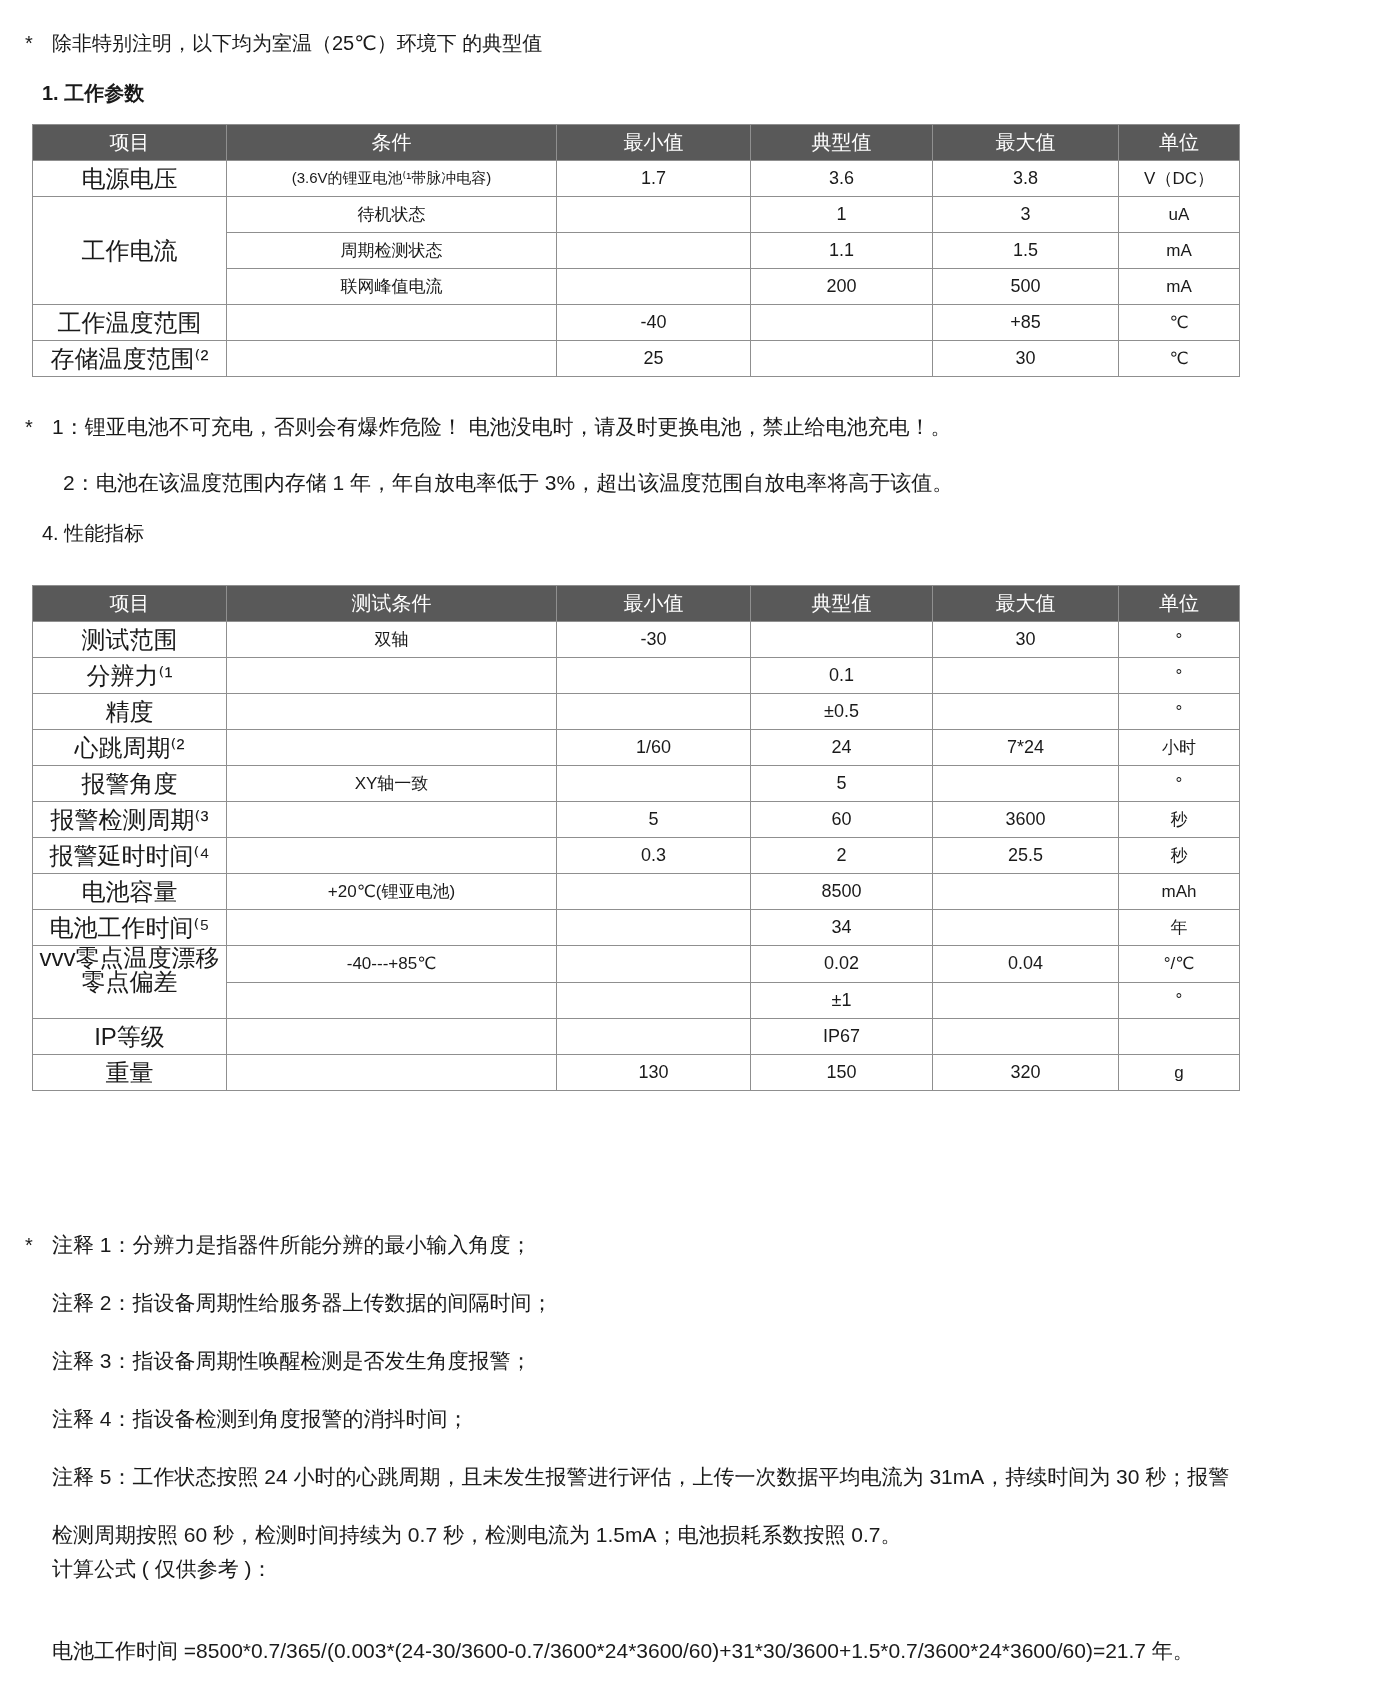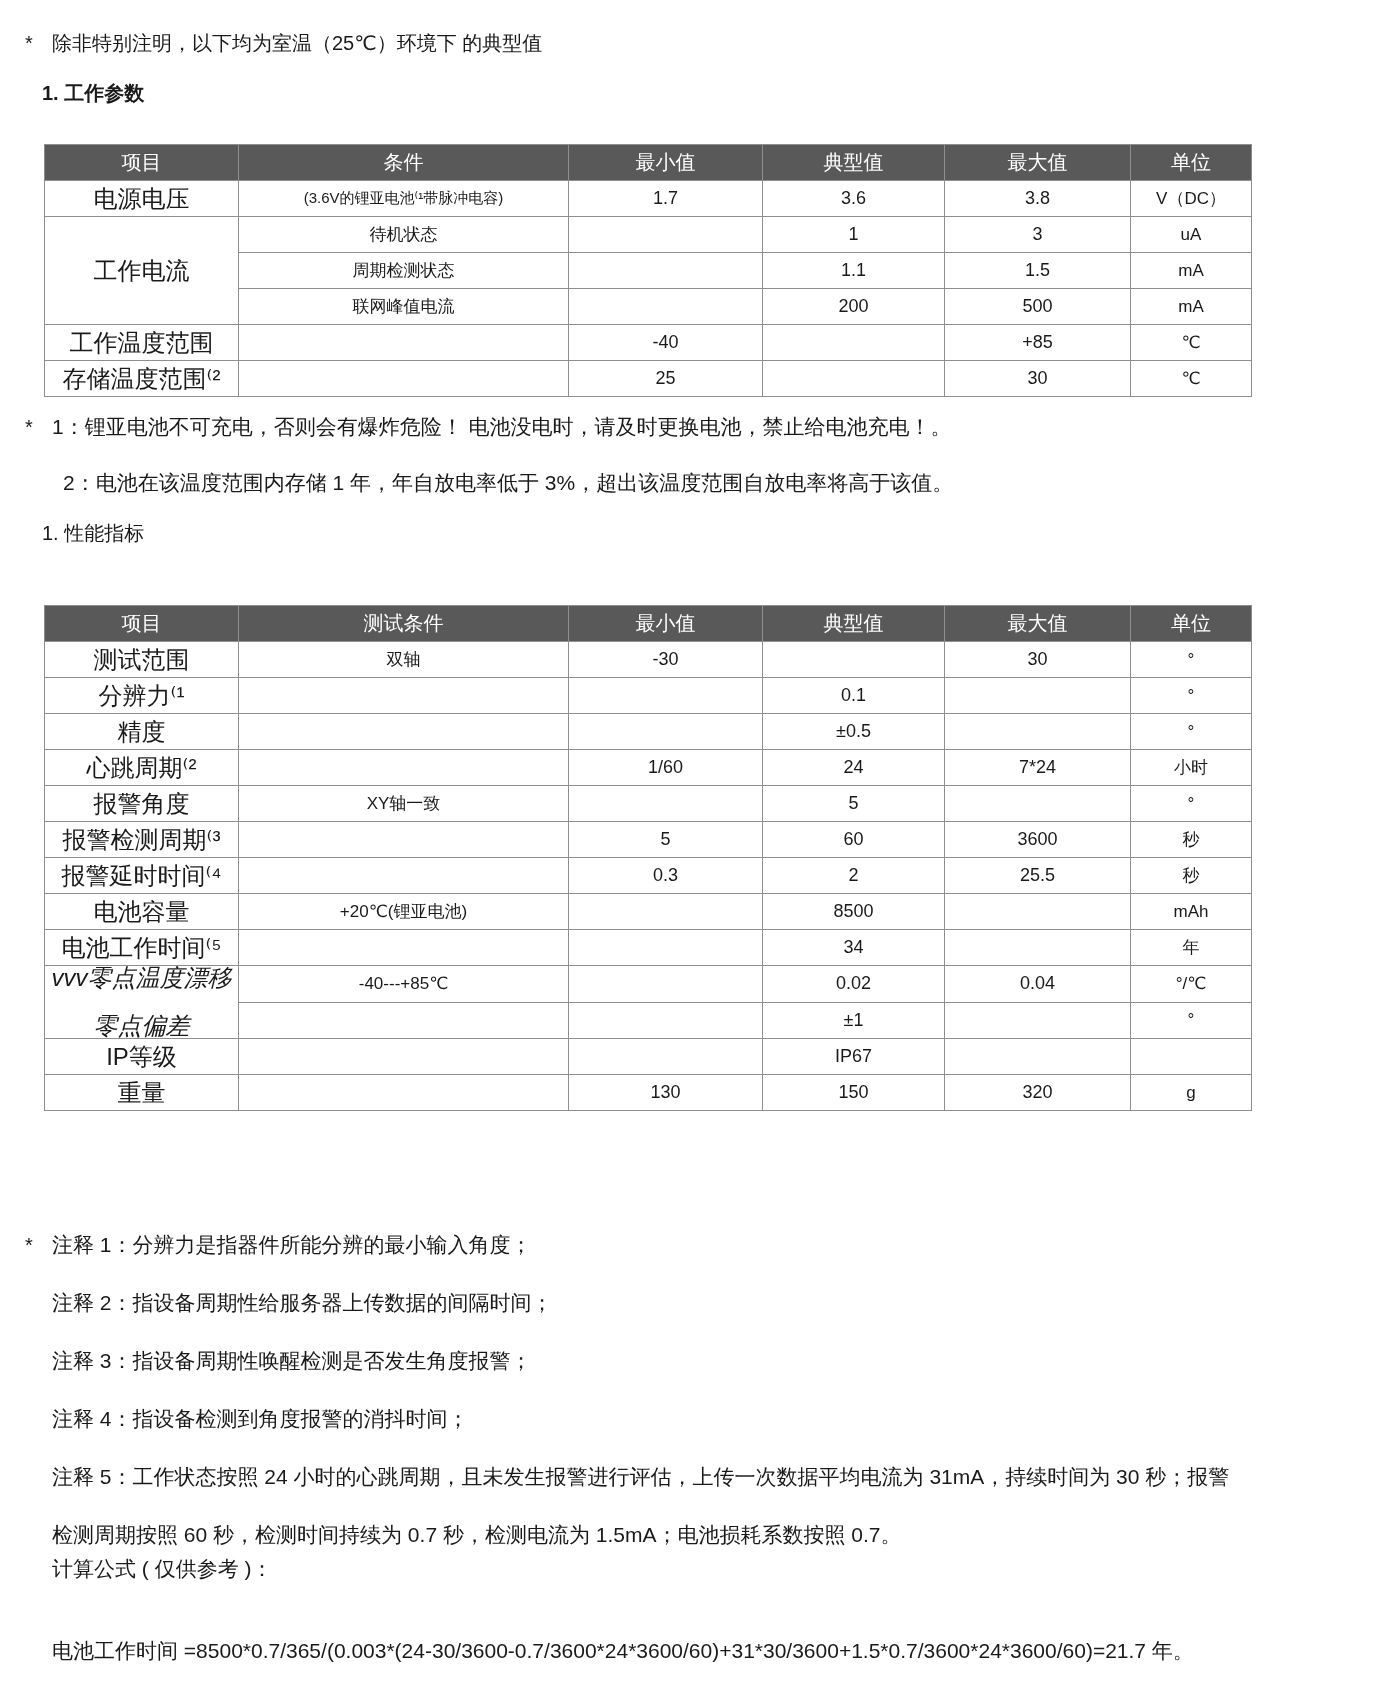--- a/index.html
+++ b/index.html
@@ -7,36 +7,36 @@
     width:1400px;height:1691px;position:relative;background:#ffffff;
     color:#1a1a1a;font-family:"Liberation Sans","DejaVu Sans",sans-serif;
     overflow:hidden;
   }
   .note-row{position:absolute;left:25px;display:flex;align-items:flex-start;
             font-size:21px;line-height:26px;white-space:nowrap;}
   .note-marker{width:27px;flex:none;font-size:20px;}
   .sec-title{position:absolute;left:42px;font-size:20px;font-weight:400;}
   .top-note{top:30px;font-size:20px;}
 
-  table.spec-table{position:absolute;left:44px;border-collapse:collapse;
-                   table-layout:fixed;background:#fff;margin-top:20px;}
+  table.spec-table{position:absolute;left:32px;border-collapse:collapse;
+                   table-layout:fixed;background:#fff;}
   .spec-table th,.spec-table td{
     border:1px solid #8f8f8f;height:35px;padding:0 3px;
     text-align:center;vertical-align:middle;overflow:hidden;white-space:nowrap;
   }
   .spec-table thead th{background:#595959;color:#ffffff;font-size:20px;font-weight:400;}
   .c1{width:194px;} .c2{width:330px;} .c3{width:194px;}
   .c4{width:182px;} .c5{width:186px;} .c6{width:121px;}
   .cell-item{font-size:24px;}
   .cell-cond{font-size:17px;}
   .cell-cond.small{font-size:15px;}
   .cell-val{font-size:18px;}
   .cell-unit{font-size:17px;}
   td.merged{padding:0;}
-  .merged-inner{display:flex;flex-direction:column;height:72px;justify-content:space-between;font-style:italic;}
+  .merged-inner{display:flex;flex-direction:column;height:72px;justify-content:flex-start;}
   .merged-inner span{display:block;line-height:1;}
 </style>
 </head>
 <body>
 
 <div class="note-row top-note">
   <span class="note-marker">*</span>
   <span>除非特别注明，以下均为室温（25℃）环境下 的典型值</span>
 </div>
 
@@ -113,21 +113,21 @@
 
 <div class="note-row" style="top:414px;">
   <span class="note-marker">*</span>
   <span>1：锂亚电池不可充电，否则会有爆炸危险！ 电池没电时，请及时更换电池，禁止给电池充电！。</span>
 </div>
 <div class="note-row" style="top:470px;left:36px;">
   <span class="note-marker"></span>
   <span>2：电池在该温度范围内存储 1 年，年自放电率低于 3%，超出该温度范围自放电率将高于该值。</span>
 </div>
 
-<div class="sec-title" style="top:520px;">1. 性能指标</div>
+<div class="sec-title" style="top:520px;">4. 性能指标</div>
 
 <table class="spec-table" style="top:585px;">
   <colgroup>
       <col class="c1">
       <col class="c2">
       <col class="c3">
       <col class="c4">
       <col class="c5">
       <col class="c6">
     </colgroup>

